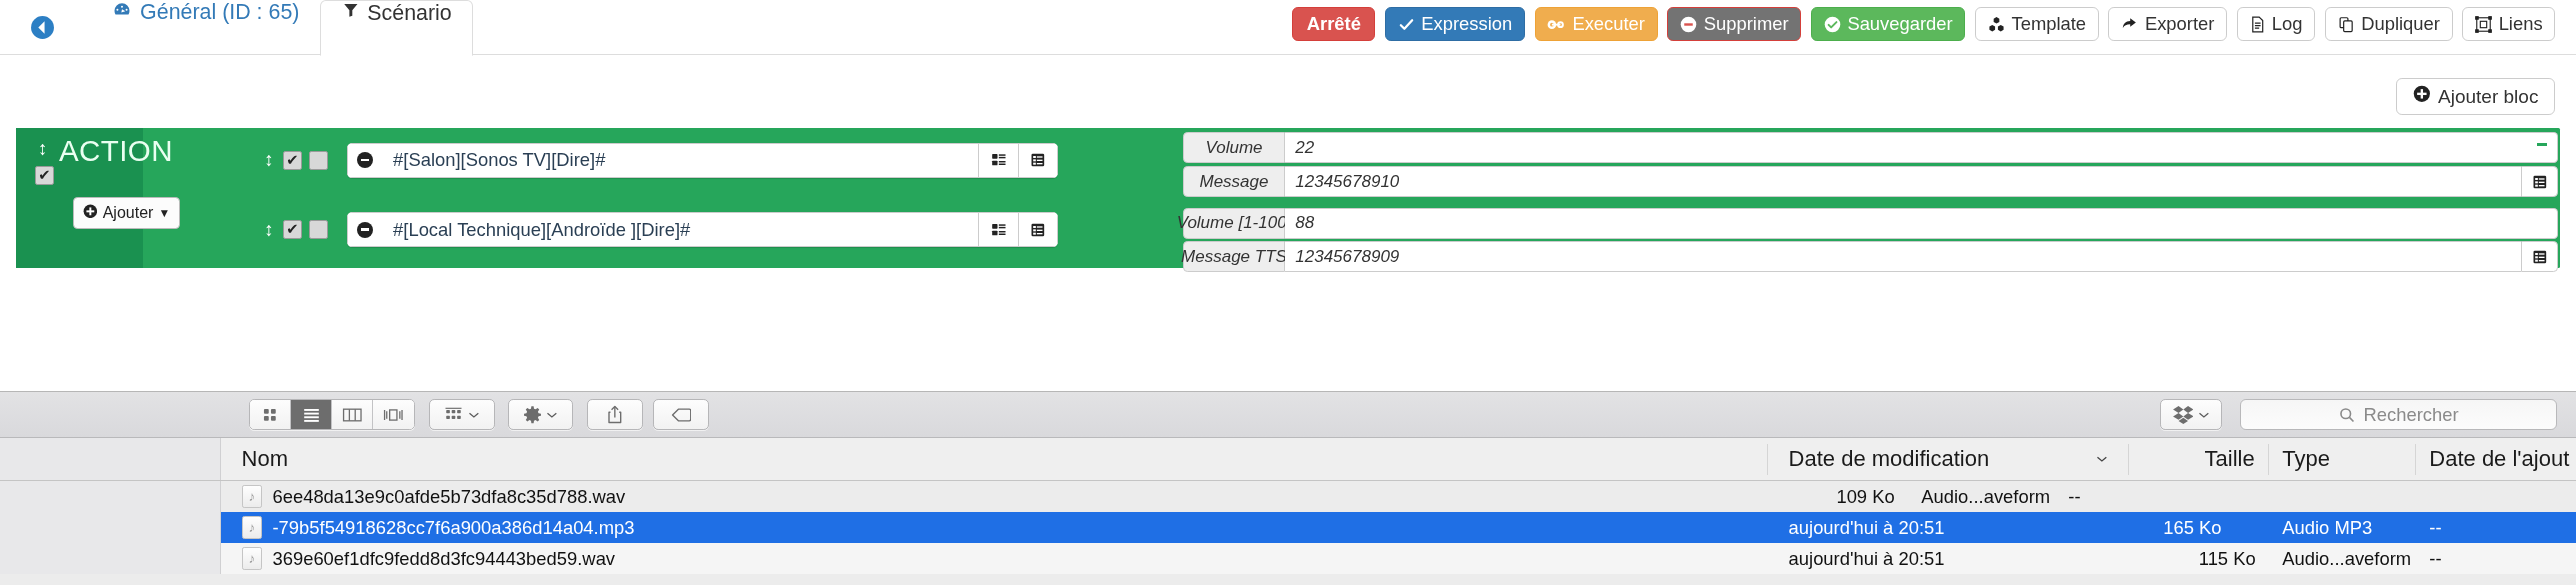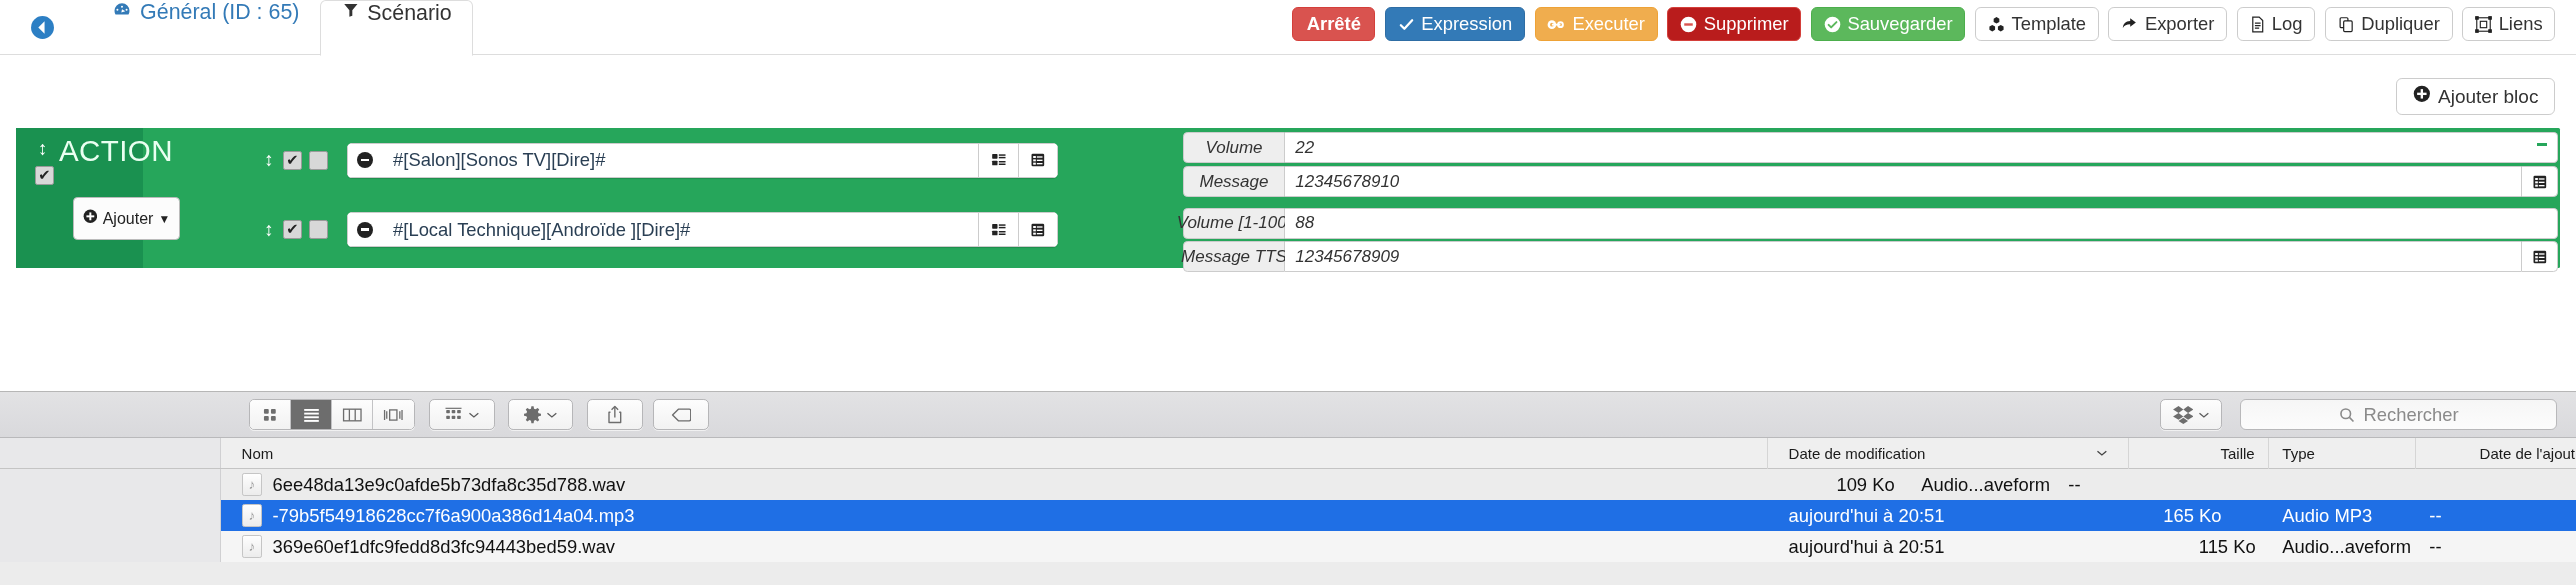--- a/index.html
+++ b/index.html
@@ -44,21 +44,21 @@
   .btn {
     height: 34px; border-radius: 5.9px; padding: 0 11.8px;
     display: flex; align-items: center; gap: 6.6px;
     font-size: 18.4px; white-space: nowrap; cursor: default;
     border: 0.7px solid transparent; line-height: 1;
   }
   .btn .ico { font-size: 17px; display: inline-flex; align-items: center; }
   .btn-danger-label { background: #d9534f; color: #fff; font-weight: bold; border-color: #d43f3a; padding: 0 13.3px; }
   .btn-primary { background: #337ab7; color: #ffffff; border-color: #2e6da4; }
   .btn-warning { background: #f0ad4e; color: #fff; border-color: #eea236; }
-  .btn-danger  { background: #b91c1c; color: #fff; border-color: #d43f3a; justify-content: center; }
+  .btn-danger  { background: #737373; color: #fff; border-color: #d43f3a; justify-content: center; }
   .btn-success { background: #5cb85c; color: #fff; border-color: #4cae4c; }
   .btn-default { background: #fff; color: #333; border: 0.7px solid #ccc; }
 
   
   .addblock-row { position: absolute; right: 20.6px; top: 78px; }
   .btn-addblock {
     height: 37px; border: 0.7px solid #ccc; border-radius: 5.9px; background: #fff;
     display: flex; align-items: center; gap: 7.4px; padding: 0 16px;
     font-size: 19px; color: #333;
   }
@@ -69,21 +69,21 @@
     background: #26a65b; border-radius: 1.5px;
   }
   .block-head {
     position: absolute; left: 0; top: 0; width: 127px; height: 140px;
     background: #1a9150;
   }
   .block-head .drag { position: absolute; left: 22px; top: 10.3px; color: #fff; font-size: 19px; }
   .block-head .title { position: absolute; left: 43px; top: 5.9px; color: #eafff1; font-size: 29.5px; letter-spacing: 0.4px; }
   .block-head .chk { position: absolute; left: 19px; top: 38px; }
   .block-head .addbtn {
-    position: absolute; left: 57px; top: 69px; height: 43px; background: #fcfcfc;
+    position: absolute; left: 57px; top: 69px; height: 32px; background: #fcfcfc;
     border: 0.7px solid #bbb; border-radius: 4.4px; display: flex; align-items: center;
     gap: 5.2px; padding: 0 8.8px; font-size: 16px; color: #222;
   }
 
   .chkbox {
     width: 19px; height: 19px; background: #d8d8d8; border: 0.7px solid #9a9a9a;
     border-radius: 2.2px; display: flex; align-items: center; justify-content: center;
     font-size: 14.7px; color: #222; line-height: 1;
   }
   .chkbox.blank { background: #d8d8d8; }
@@ -188,23 +188,23 @@
 
   .searchbox {
     position: absolute; right: 19px; top: 7.4px; width: 317px; height: 31px;
     background: linear-gradient(#f6f6f6,#fcfcfc); border: 0.7px solid #b8b8ba;
     border-radius: 5.9px; display: flex; align-items: center; justify-content: center; gap: 7.4px;
     font-size: 18.4px; color: #8a8a8a;
   }
 
   
   .colhead {
-    position: relative; height: 31px; background: #efefef;
+    position: relative; height: 43px; background: #efefef;
     border-bottom: 0.7px solid #c4c4c4;
-    display: flex; align-items: center; font-size: 15px; color: #1a1a1a;
+    display: flex; align-items: center; font-size: 22px; color: #1a1a1a;
   }
   .colhead .cell { height: 31px; display: flex; align-items: center; border-right: 0.7px solid #d5d5d5; }
   .sidebar-gutter { width: 221px; height: 100%; background: #e8e8ea; border-right: 0.7px solid #d0d0d2; }
 
   .rows { position: relative; }
   .frow { display: flex; align-items: center; height: 31px; font-size: 18.4px; color: #111; }
   .frow.alt { background: #f5f5f5; }
   .frow.sel { background: #1f6fe5; color: #fff; }
   .frow .gut { width: 221px; height: 31px; background: #e8e8ea; border-right: 0.7px solid #d0d0d2; flex: none; }
   .frow.sel .gut { background: #e8e8ea; }
@@ -627,21 +627,21 @@
       <svg class="chev" viewBox="0 0 16 10" fill="none" stroke="#444" stroke-width="1.8">
           <path d="M2 3l6 5 6-5"></path>
         </svg>
     </div>
     <div class="cell" style="width:140px; justify-content:flex-end; padding-right:13.3px;">
       <span>Taille</span>
     </div>
     <div class="cell" style="width:147px; padding-left:13.3px;">
       <span>Type</span>
     </div>
-    <div class="cell" style="width:159px; padding-left:13.3px; border-right:none;justify-content:flex-end;">
+    <div class="cell" style="width:159px; padding-left:13.3px; border-right:none;">
       <span>Date de l'ajout</span>
     </div>
   </div>
 
   <div class="rows">
 
     <div class="frow">
       <div class="gut"></div>
       <div class="fname" style="width:1547px;">
         <span class="fileico">♪</span>

